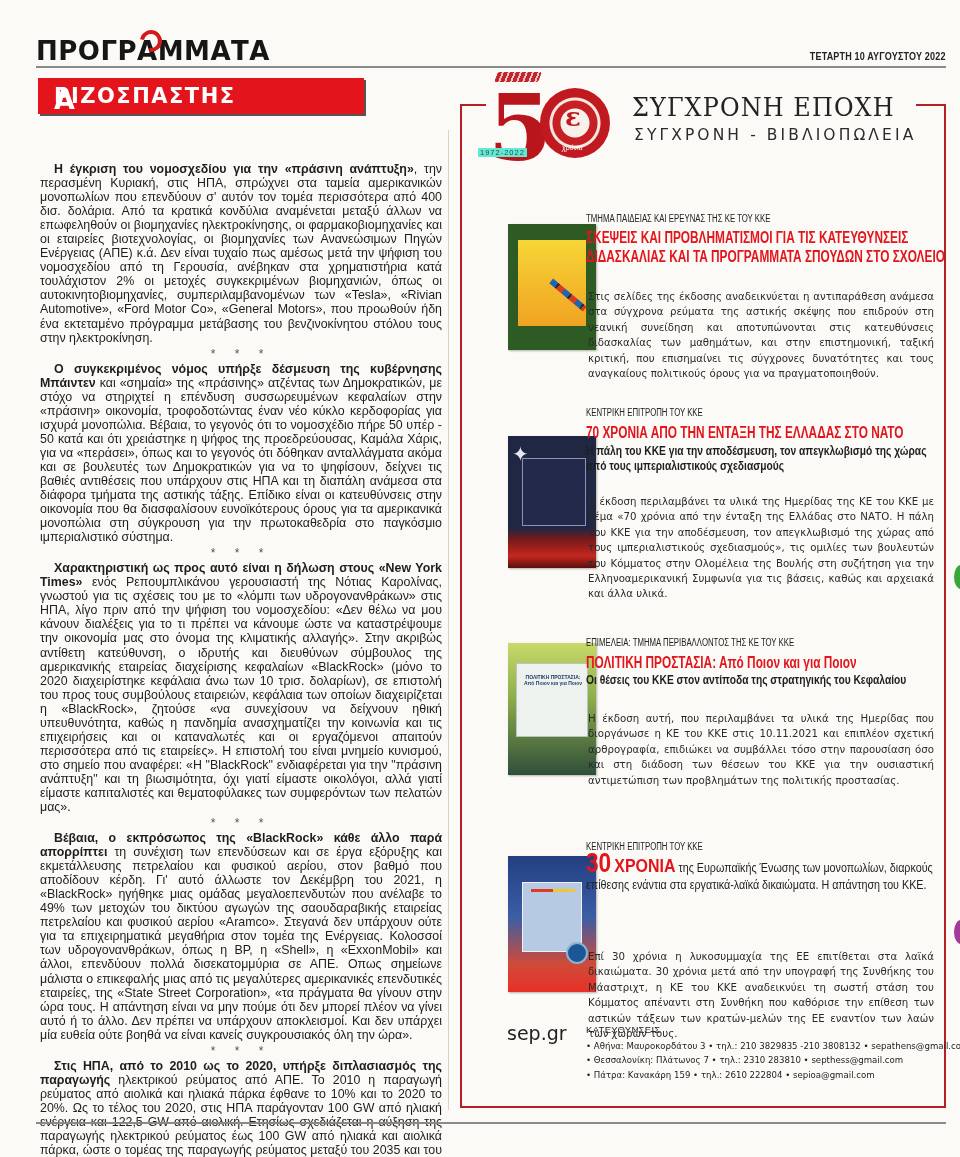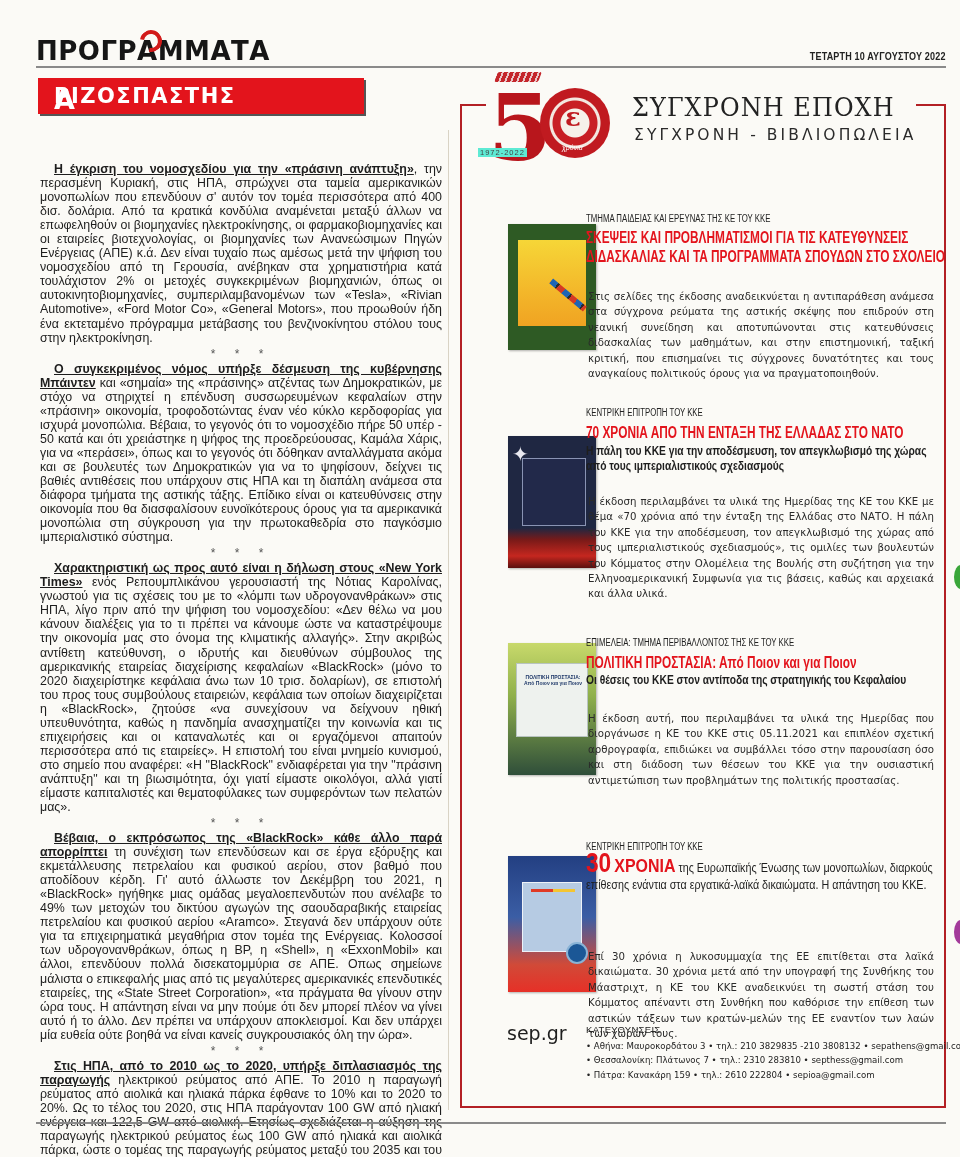--- a/index.html
+++ b/index.html
@@ -13,21 +13,21 @@
   .issue-date { position: absolute; right: 0; top: 14px; font-family: "Liberation Sans", sans-serif; font-size: 11px; font-weight: bold; letter-spacing: 0.2px; color: #222; transform: scaleX(0.82); transform-origin: right; }
   .mast-rule { position: absolute; left: 36px; top: 66px; width: 910px; height: 2px; background: #8a8a8a; }
 
   
   .section-tag { position: absolute; left: 38px; top: 78px; width: 326px; height: 36px; background: #e3141c; box-shadow: 2px 2px 0 #555; }
   .section-tag span { position: absolute; left: 8px; top: 3px; font-family: "DejaVu Sans", sans-serif; font-size: 27px; color: #fff; font-weight: bold; letter-spacing: 1px; }
   .section-tag .small { font-size: 21px; letter-spacing: 1.5px; }
   .headline { position: absolute; left: 48px; top: 122px; width: 380px; font-family: "DejaVu Sans", sans-serif; font-weight: bold; font-size: 20.5px; line-height: 22px; color: #111; }
   .article { position: absolute; left: 40px; top: 162px; width: 402px; font-family: "Liberation Sans", sans-serif; font-size: 12.4px; line-height: 14.05px; text-align: justify; color: #1d1d1d; }
   .article p { text-indent: 14px; }
-  .article b { font-weight: bold; text-decoration: underline; }
+  .article b { font-weight: bold; }
   .stars { text-align: center; font-size: 12px; line-height: 14px; color: #555; letter-spacing: 8px; margin: 2px 0 1px; }
   .bottom-rule { position: absolute; left: 36px; top: 1122px; width: 910px; height: 2px; background: #8a8a8a; }
   .col-divider { position: absolute; left: 448px; top: 130px; width: 1px; height: 980px; background: #d9d3c5; }
 
   
   .ad-frame { position: absolute; left: 460px; top: 104px; width: 486px; height: 1004px; border: 2px solid #b32025; border-top: none; }
   .ad-frame::before { content: ""; position: absolute; left: -2px; top: 0; width: 26px; height: 2px; background: #b32025; }
   .ad-frame::after { content: ""; position: absolute; right: -2px; top: 0; width: 30px; height: 2px; background: #b32025; }
   .ad-logo { position: absolute; left: 478px; top: 78px; width: 140px; height: 96px; }
   .fifty-five { position: absolute; left: 10px; top: 4px; font-family: "DejaVu Serif", serif; font-size: 92px; line-height: 92px; color: #b8161c; font-weight: bold; }
@@ -148,21 +148,21 @@
 <div class="blurb" style="top:494px">Η έκδοση περιλαμβάνει τα υλικά της Ημερίδας της ΚΕ του ΚΚΕ με θέμα «70 χρόνια από την ένταξη της Ελλάδας στο ΝΑΤΟ. Η πάλη του ΚΚΕ για την αποδέσμευση, τον απεγκλωβισμό της χώρας από τους ιμπεριαλιστικούς σχεδιασμούς», τις ομιλίες των βουλευτών του Κόμματος στην Ολομέλεια της Βουλής στη συζήτηση για την Ελληνοαμερικανική Συμφωνία για τις βάσεις, καθώς και αρχειακά και άλλα υλικά.</div>
 
 <div class="cover cv3">
   <div class="inner">
     <div class="t">ΠΟΛΙΤΙΚΗ ΠΡΟΣΤΑΣΙΑ: Από Ποιον και για Ποιον</div>
   </div>
 </div>
 <div class="kicker" style="top:637px">ΕΠΙΜΕΛΕΙΑ: ΤΜΗΜΑ ΠΕΡΙΒΑΛΛΟΝΤΟΣ ΤΗΣ ΚΕ ΤΟΥ ΚΚΕ</div>
 <div class="title-red" style="top:653px">ΠΟΛΙΤΙΚΗ ΠΡΟΣΤΑΣΙΑ: Από Ποιον και για Ποιον</div>
 <div class="subtitle" style="top:673px">Οι θέσεις του ΚΚΕ στον αντίποδα της στρατηγικής του Κεφαλαίου</div>
-<div class="blurb" style="top:711px">Η έκδοση αυτή, που περιλαμβάνει τα υλικά της Ημερίδας που διοργάνωσε η ΚΕ του ΚΚΕ στις 05.11.2021 και επιπλέον σχετική αρθρογραφία, επιδιώκει να συμβάλλει τόσο στην παρουσίαση όσο και στη διάδοση των θέσεων του ΚΚΕ για την ουσιαστική αντιμετώπιση των προβλημάτων της πολιτικής προστασίας.</div>
+<div class="blurb" style="top:711px">Η έκδοση αυτή, που περιλαμβάνει τα υλικά της Ημερίδας που διοργάνωσε η ΚΕ του ΚΚΕ στις 10.11.2021 και επιπλέον σχετική αρθρογραφία, επιδιώκει να συμβάλλει τόσο στην παρουσίαση όσο και στη διάδοση των θέσεων του ΚΚΕ για την ουσιαστική αντιμετώπιση των προβλημάτων της πολιτικής προστασίας.</div>
 
 <div class="cover cv4">
   <div class="inner">
     <div class="flagline"></div>
   </div>
   <div class="badge"></div>
 </div>
 <div class="kicker" style="top:841px">ΚΕΝΤΡΙΚΗ ΕΠΙΤΡΟΠΗ ΤΟΥ ΚΚΕ</div>
 <div class="sub30">
   <span class="big30">30</span>

